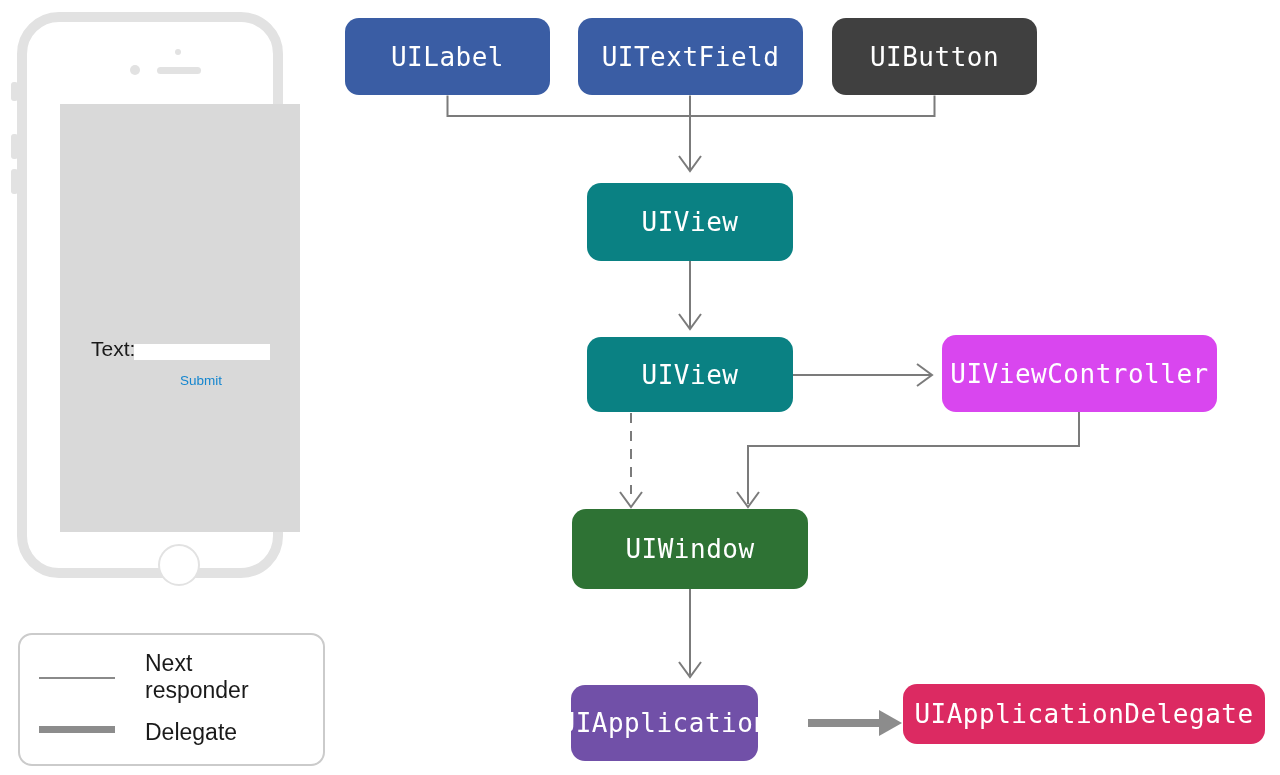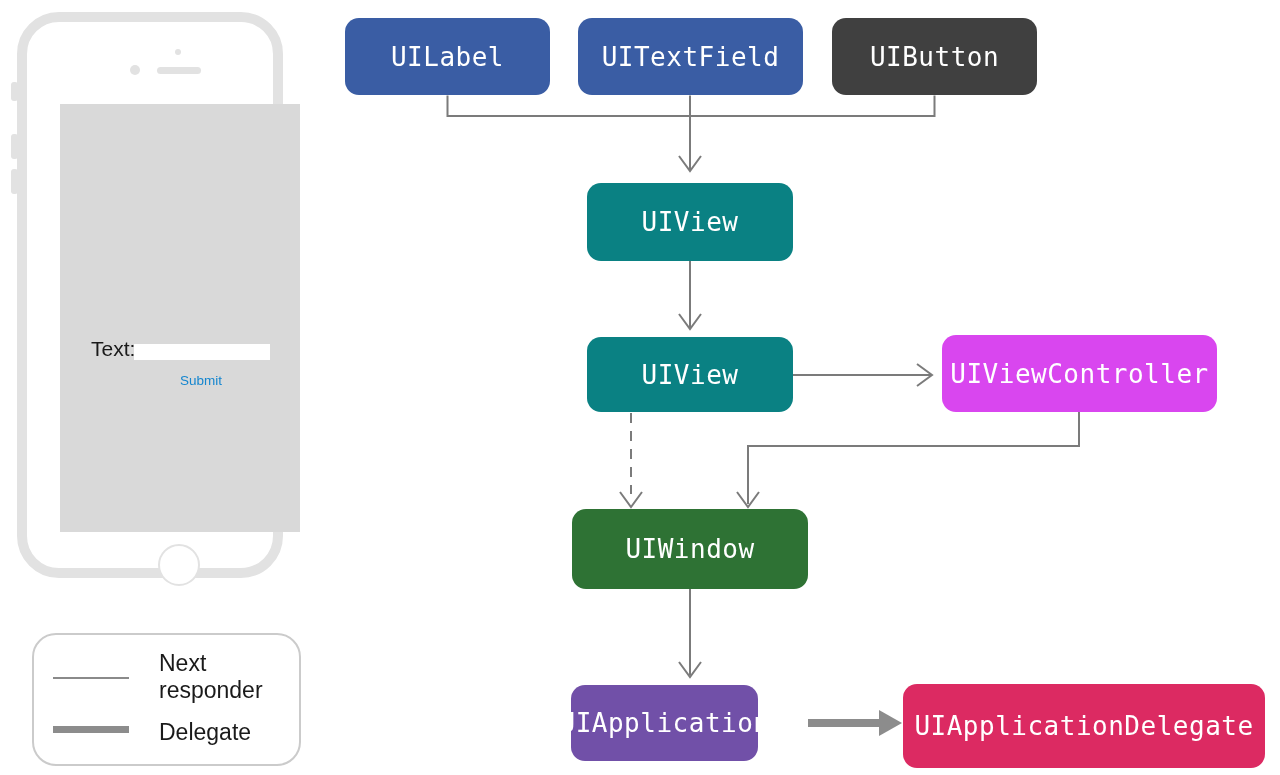--- a/index.html
+++ b/index.html
@@ -37,22 +37,22 @@
   .screen-input{position:absolute;left:74px;top:240px;width:128px;height:16px;
           background:#fff;border:none;outline:none;padding:0 4px;font-size:14px;
           font-family:"Liberation Sans",sans-serif;}
   .screen-submit{position:absolute;left:95px;top:269px;width:80px;font-size:13.5px;
           color:var(--link-blue);background:none;border:none;padding:0;text-align:left;
           font-family:"Liberation Sans",sans-serif;cursor:pointer;margin-left:25px;}
   .home-btn{position:absolute;left:131px;top:522px;width:42px;height:42px;border-radius:50%;
           box-sizing:border-box;border:2px solid var(--phone-gray);background:#fff;}
 
   
-  .legend{position:absolute;left:32px;top:633px;width:269px;height:133px;
-          box-sizing:border-box;border:2px solid #CBCBCB;border-radius:24px;background:#fff;}
+  .legend{position:absolute;left:18px;top:633px;width:307px;height:133px;
+          box-sizing:border-box;border:2px solid #CBCBCB;border-radius:14px;background:#fff;}
   .legend-line{position:absolute;left:19px;width:76px;background:var(--thick-gray);}
   .legend-line.thin{top:42px;height:2px;background:#8A8A8A;}
   .legend-line.thick{top:91px;height:7px;}
   .legend-label{position:absolute;left:125px;width:140px;font-size:23px;line-height:27px;
           color:var(--ink);}
   .legend-label.l1{top:15px;}
   .legend-label.l2{top:84px;}
 </style>
 </head>
 <body>
@@ -137,17 +137,17 @@
   </div>
 
   <div class="node" style="left: 572px; top: 509px; width: 236px; height: 80px; background: rgb(46, 114, 52);">
     <span>UIWindow</span>
   </div>
 
   <div class="node" style="left: 571px; top: 685px; width: 187px; height: 76px; background: rgb(113, 80, 168);">
     <span>UIApplication</span>
   </div>
 
-  <div class="node" style="left: 903px; top: 684px; width: 362px; height: 84px; background: rgb(220, 42, 98);">
+  <div class="node" style="left: 903px; top: 684px; width: 362px; height: 60px; background: rgb(220, 42, 98);">
     <span>UIApplicationDelegate</span>
   </div>
 
 </div>
 
 </body></html>

